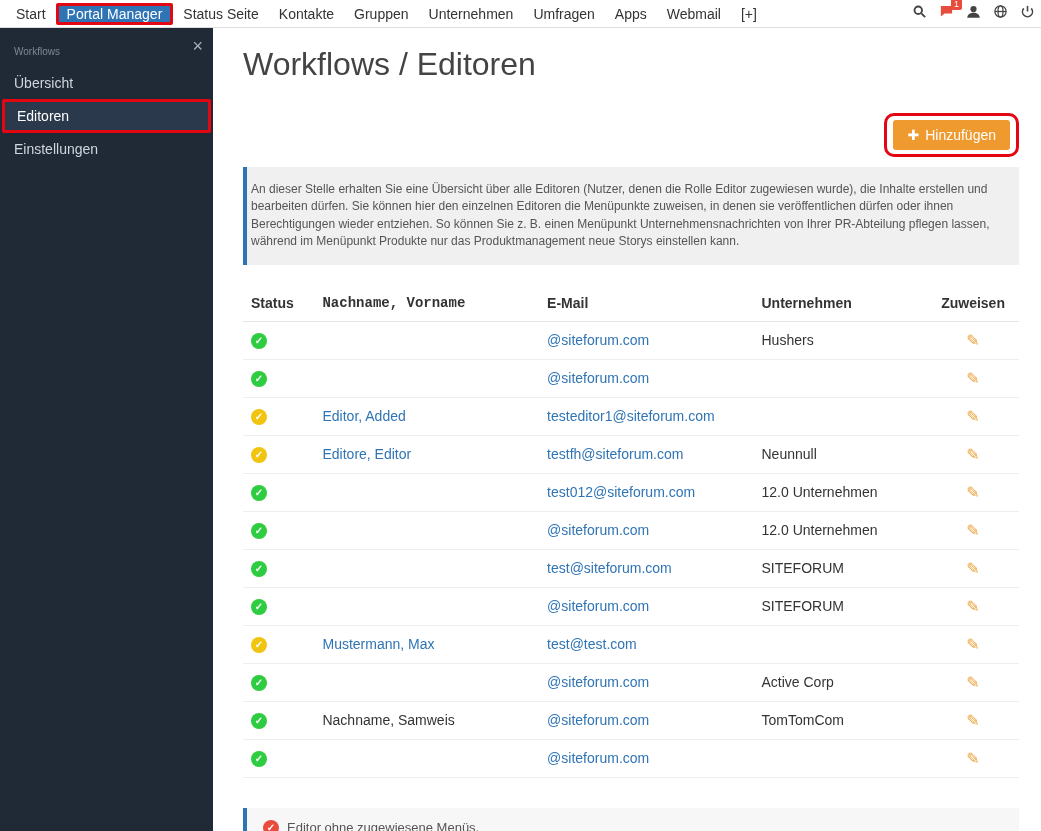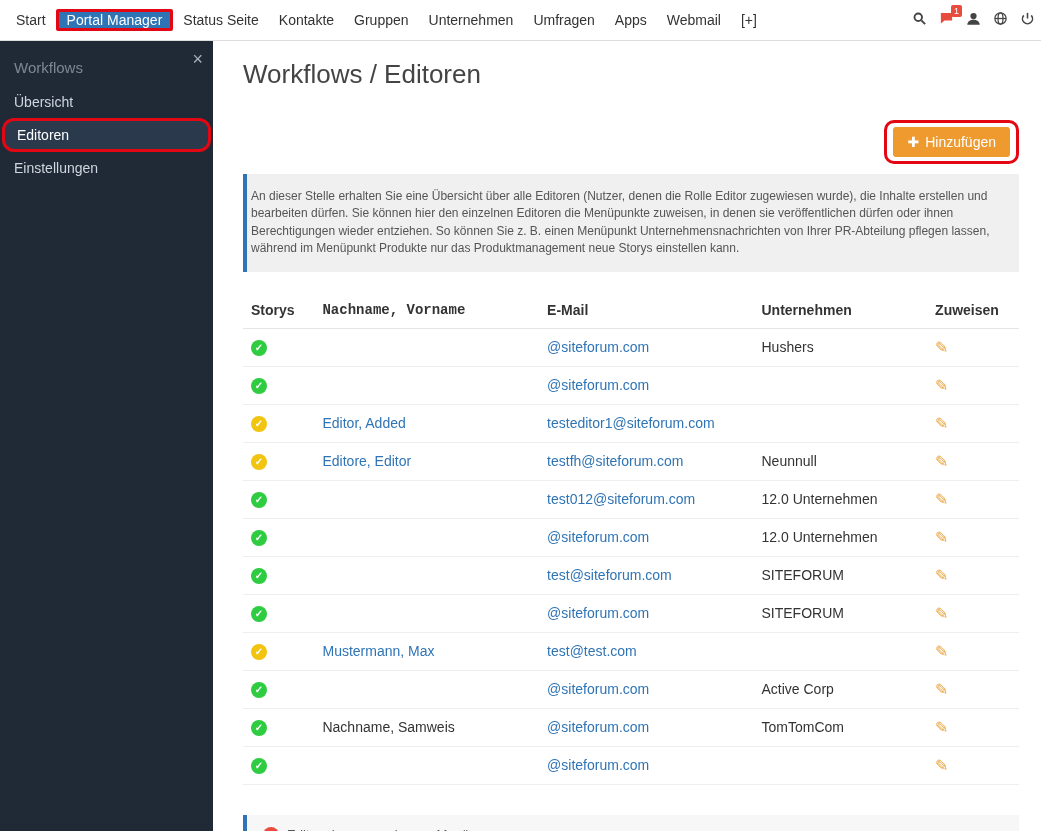--- a/index.html
+++ b/index.html
@@ -1,52 +1,52 @@
 <!DOCTYPE html>
 <html><head>
 <meta charset="utf-8">
 <style>
 * { box-sizing: border-box; margin: 0; padding: 0; }
 body { font-family: Arial, Helvetica, sans-serif; font-size: 14px; color: #333; background: #fff; width: 1041px; }
 
 
-.topnav { display: flex; align-items: center; height: 41px; border-bottom: 1px solid #ddd; background: #fff; padding: 0 6px; }
+.topnav { display: flex; align-items: center; height: 28px; border-bottom: 1px solid #ddd; background: #fff; padding: 0 6px; }
 .topnav-left { display: flex; align-items: center; }
 .topnav-item { padding: 2px 10px; color: #333; cursor: pointer; font-size: 14px; }
 .topnav-item.active { background: #2f74b5; color: #fff; border-radius: 2px; }
 .topnav-item.highlighted { border: 3px solid #e30613; border-radius: 2px; padding: 0px 8px; }
 .topnav-right { margin-left: auto; display: flex; align-items: center; gap: 12px; color: #555; }
 .topnav-right .ticon { cursor: pointer; font-size: 16px; color: #444; position: relative; }
 .badge { position: absolute; top: -6px; right: -8px; background: #e74c3c; color: #fff; font-size: 9px; padding: 0 3px; border-radius: 2px; line-height: 12px; }
 
 
 .layout { display: flex; height: 807px; }
 .sidebar { width: 213px; background: #1f2a36; color: #aab2bc; position: relative; }
 .sidebar-close { position: absolute; top: 8px; right: 10px; color: #aab2bc; font-size: 18px; cursor: pointer; }
-.sidebar-heading { padding: 18px 14px 10px 14px; color: #7d8894; font-size: 15px; }
+.sidebar-heading { padding: 18px 14px 10px 14px; color: #7d8894; font-size: 10px; }
 .sidebar-item { display: block; padding: 8px 14px; color: #cfd6de; font-size: 14px; cursor: pointer; }
 .sidebar-item.active { background: #2a3a4c; color: #fff; }
-.sidebar-item.highlighted { border: 3px solid #e30613; border-radius: 12px; margin: 0 2px; padding: 6px 12px; }
+.sidebar-item.highlighted { border: 3px solid #e30613; border-radius: 2px; margin: 0 2px; padding: 6px 12px; }
 
 .main { flex: 1; padding: 18px 22px 18px 30px; overflow: auto; }
-.page-title { font-size: 26px; font-weight: 400; color: #444; margin-bottom: 30px; }
+.page-title { font-size: 32px; font-weight: 400; color: #444; margin-bottom: 30px; }
 
 .add-row { display: flex; justify-content: flex-end; margin-bottom: 10px; }
 .btn-add { background: #ee9a2e; color: #fff; border: none; padding: 7px 14px; font-size: 14px; border-radius: 3px; cursor: pointer; display: inline-flex; align-items: center; gap: 6px; }
 .btn-add-wrap { border: 3px solid #e30613; border-radius: 10px; padding: 4px 6px; }
 
 .infobox { border-left: 4px solid #2f74b5; background: #f0f0f0; padding: 14px 4px; color: #555; font-size: 12px; line-height: 1.45; margin-bottom: 20px; }
 
 
 table.data { width: 100%; border-collapse: collapse; font-size: 14px; }
 table.data th { text-align: left; font-weight: bold; color: #333; padding: 10px 8px; border-bottom: 1px solid #e5e5e5; }
 table.data td { padding: 9px 8px; border-bottom: 1px solid #eee; color: #333; vertical-align: middle; }
 table.data td.link a, table.data td a { color: #2f74b5; text-decoration: none; }
 table.data td.name-bold a { font-weight: normal; color: #2f74b5; }
-table.data th.zuweisen, table.data td.zuweisen { text-align: left; }
+table.data th.zuweisen, table.data td.zuweisen { text-align: center; }
 .pencil { color: #e9a23b; cursor: pointer; font-size: 16px; }
 
 
 .status-icon { width: 16px; height: 16px; border-radius: 50%; display: inline-flex; align-items: center; justify-content: center; font-size: 10px; color: #fff; font-weight: bold; }
 .status-green { background: #2ecc40; }
 .status-yellow { background: #f1c40f; }
 .status-red { background: #e74c3c; }
 
 
 .legend { border-left: 4px solid #2f74b5; background: #f7f7f7; padding: 12px 16px; margin-top: 30px; font-size: 13px; color: #555; }
@@ -130,21 +130,21 @@
           <span>Hinzufügen</span>
         </button>
       </span>
     </div>
 
     <div class="infobox">An dieser Stelle erhalten Sie eine Übersicht über alle Editoren (Nutzer, denen die Rolle Editor zugewiesen wurde), die Inhalte erstellen und bearbeiten dürfen. Sie können hier den einzelnen Editoren die Menüpunkte zuweisen, in denen sie veröffentlichen dürfen oder ihnen Berechtigungen wieder entziehen. So können Sie z. B. einen Menüpunkt Unternehmensnachrichten von Ihrer PR-Abteilung pflegen lassen, während im Menüpunkt Produkte nur das Produktmanagement neue Storys einstellen kann.</div>
 
     <table class="data">
       <thead>
         <tr>
-          <th class="col-status">Storys</th>
+          <th class="col-status">Status</th>
           <th class="col-name">Nachname, Vorname</th>
           <th class="col-email">E-Mail</th>
           <th class="col-company">Unternehmen</th>
           <th class="col-zuweisen zuweisen">Zuweisen</th>
         </tr>
       </thead>
       <tbody id="table-body">
           <tr>
             <td><span class="status-icon status-green">✓</span></td>
             <td></td>

